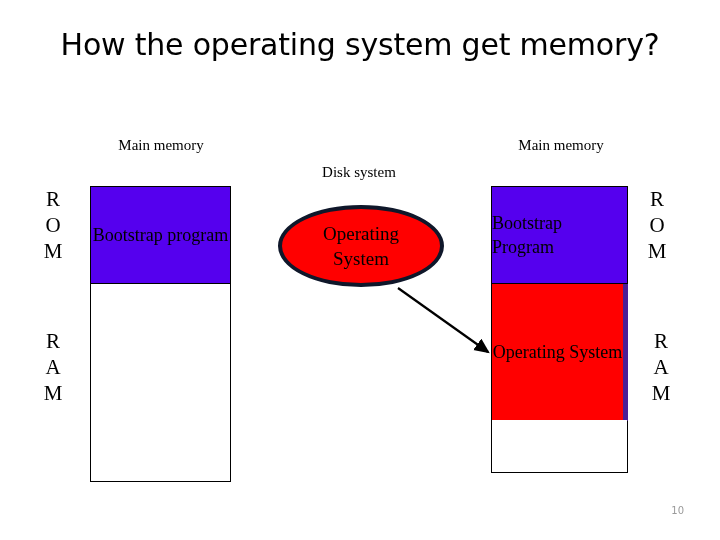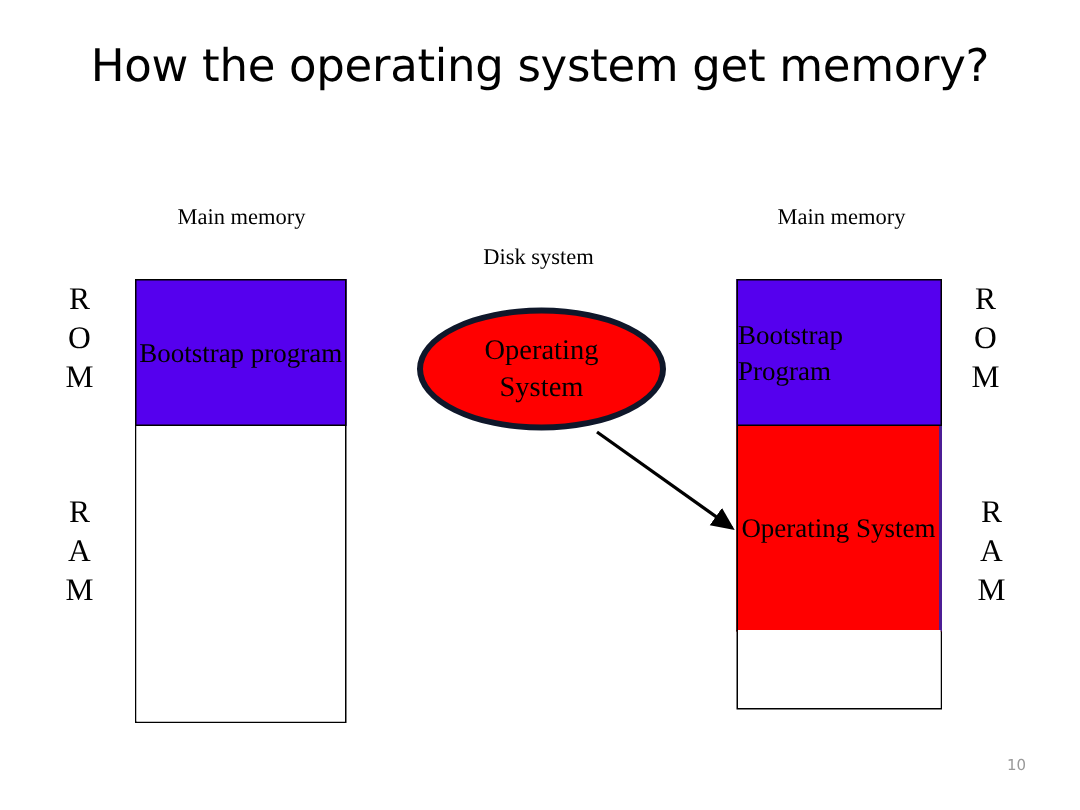--- a/index.html
+++ b/index.html
@@ -69,21 +69,21 @@
     display: flex;
     align-items: center;
     justify-content: center;
     text-align: left;
     font-size: 18px;
     line-height: 24px;
     color: #000000;
   }
   .seg-purple { background: #5500EE; border: 1px solid #000000; }
   .seg-red    { background: #FF0000; border-left: 1px solid #000000;
-                border-right: 2px solid #4c1d95; border-bottom: 1px solid #000000; }
+                border-right: 5px solid #4c1d95; border-bottom: 1px solid #000000; }
 
   
   #disk-ellipse {
     position: absolute;
     box-sizing: border-box;
     background: #FF0000;
     border: 4px solid #0f172a;
     border-radius: 50%;
     display: flex;
     flex-direction: column;

